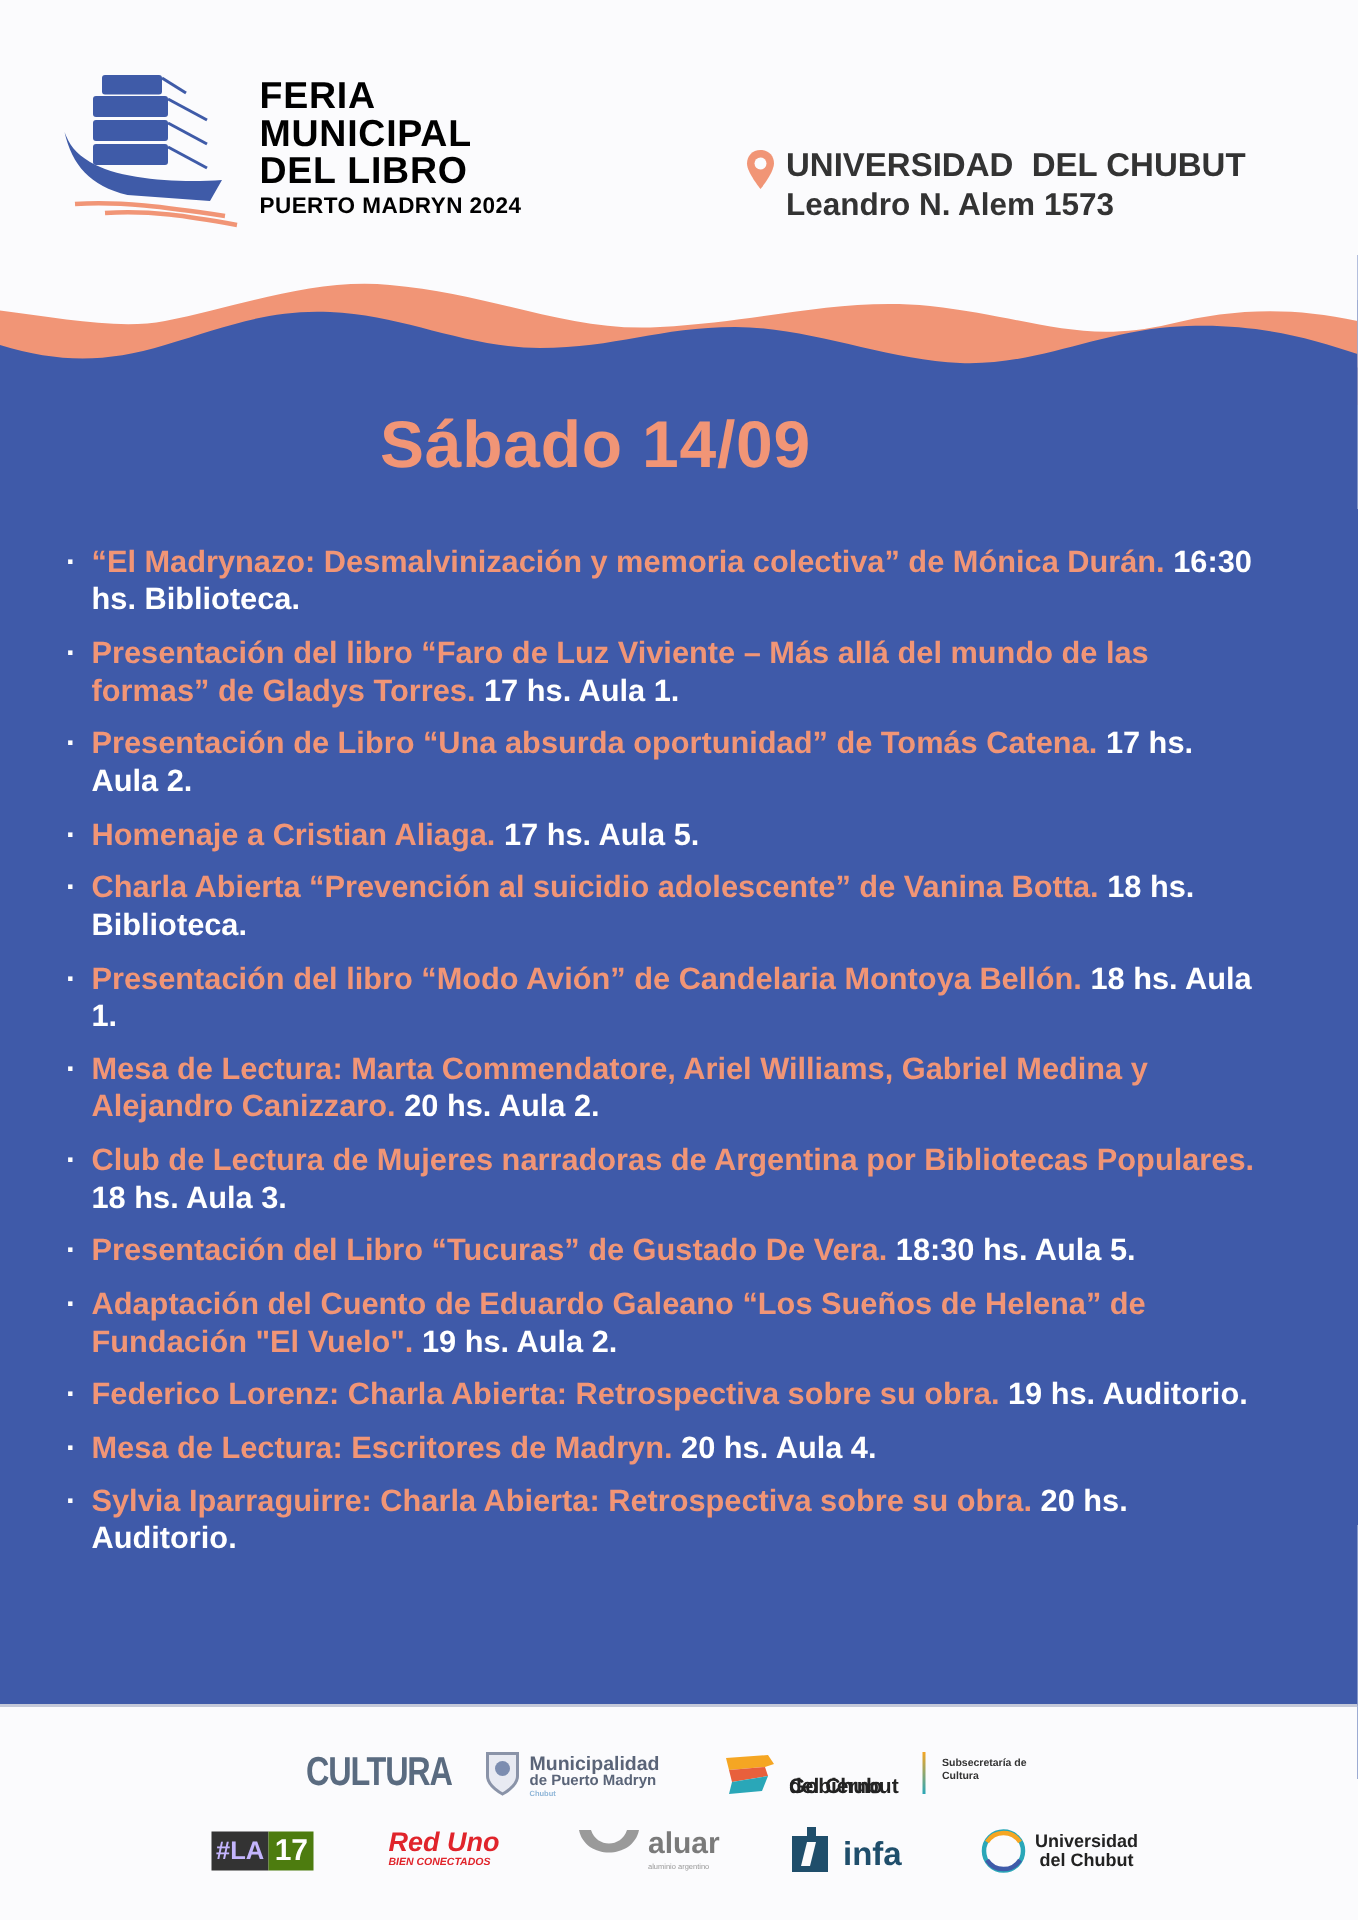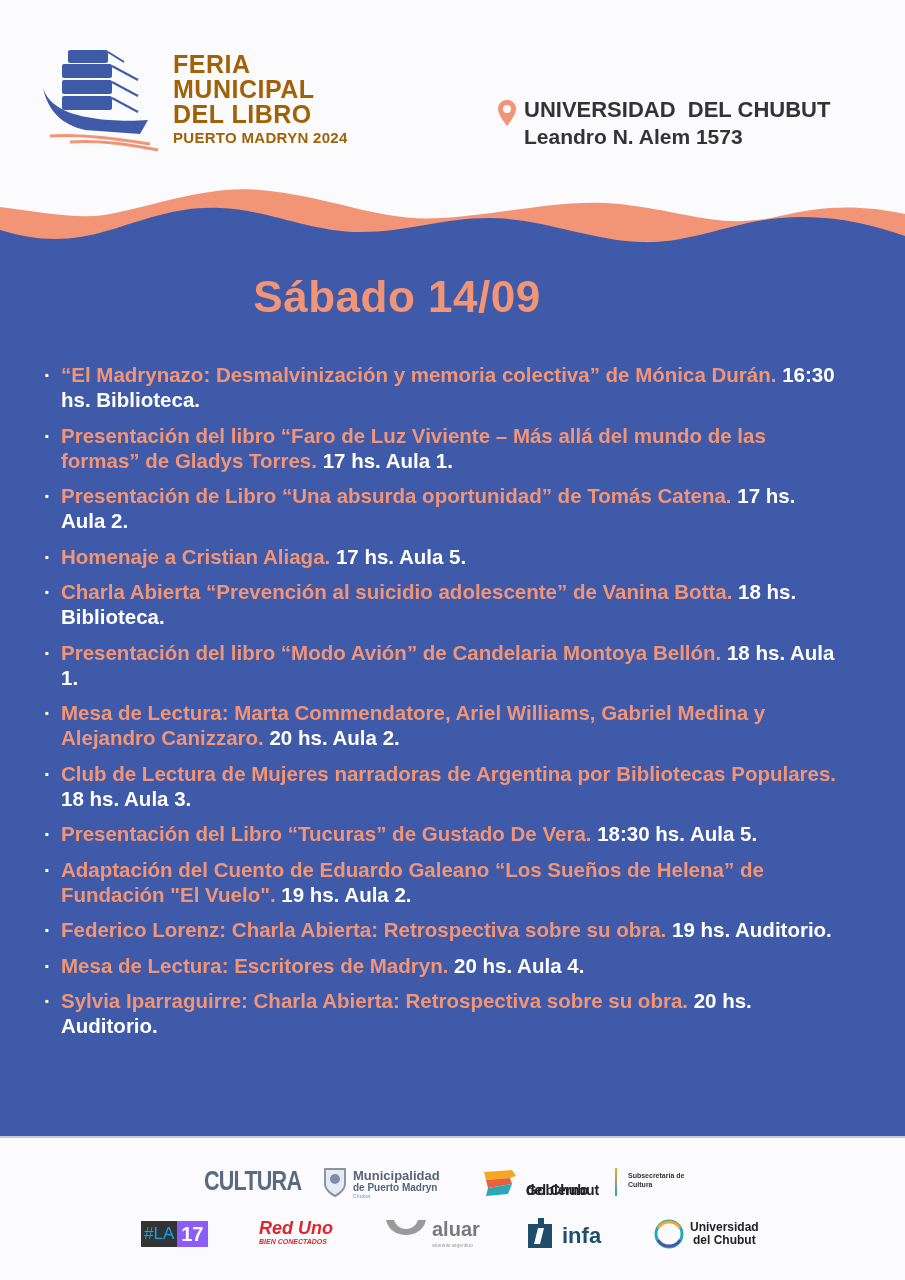--- a/index.html
+++ b/index.html
@@ -1,19 +1,19 @@
 <!DOCTYPE html>
 <html><head>
 <meta charset="utf-8">
 <style>
   html,body{margin:0;padding:0;}
   body{width:905px;height:1280px;overflow:hidden;background:#fbfbfd;font-family:"Liberation Sans","DejaVu Sans",sans-serif;position:relative;}
   .header{position:absolute;left:0;top:0;width:905px;height:200px;background:#fbfbfd;}
   .logo-ship{position:absolute;left:40px;top:48px;width:122px;height:104px;}
-  .logo-text{position:absolute;left:173px;top:52px;color:#a16207;font-weight:bold;}
+  .logo-text{position:absolute;left:173px;top:52px;color:#000000;font-weight:bold;}
   .logo-text .l1{font-size:25px;line-height:25px;letter-spacing:0.5px;}
   .logo-text .l4{font-size:15px;line-height:20px;letter-spacing:0.3px;margin-top:1px;}
   .venue{position:absolute;left:497px;top:97px;color:#333333;font-weight:bold;}
   .venue .pin{position:absolute;left:0;top:2px;width:20px;height:28px;}
   .venue .name{position:absolute;left:27px;top:0;font-size:22px;white-space:nowrap;}
   .venue .addr{position:absolute;left:27px;top:28px;font-size:21px;white-space:nowrap;}
   .waves{position:absolute;left:0;top:180px;width:905px;height:90px;}
   .main{position:absolute;left:0;top:245px;width:905px;height:892px;background:#3f5aa9;}
   .day-title{position:absolute;left:0;top:272px;width:794px;text-align:center;color:#f19576;font-weight:bold;font-size:44px;letter-spacing:0.5px;}
   .events{position:absolute;left:44px;top:362px;width:800px;margin:0;padding:0;list-style:none;}
@@ -107,22 +107,22 @@
       <path d="M6 20 L30 16 L26 26 L4 28 Z" fill="#2aa7b8"></path>
     </svg>
     <div class="sp" style="left:44px;top:16px;font-size:14px;color:#222;">Gobierno</div>
     <div class="sp" style="left:44px;top:16px;font-size:14px;color:#222;">del Chubut</div>
     <div style="position:absolute;left:133px;top:2px;width:2px;height:28px;background:linear-gradient(#f5a623,#2aa7b8);"></div>
     <div class="sp" style="left:146px;top:6px;font-size:7px;color:#333;">Subsecretaría de</div>
     <div class="sp" style="left:146px;top:15px;font-size:7px;color:#333;">Cultura</div>
   </div>
 
   <div style="position:absolute;left:141px;top:83px;height:26px;display:flex;">
-    <span style="background:#333;color:#0ea5e9;font-weight:normal;font-size:17px;line-height:26px;padding:0 3px;">#LA</span>
-    <span style="background:#8b5cf6;color:#fff;font-weight:bold;font-size:20px;line-height:26px;padding:0 4px;">17</span>
+    <span style="background:#333;color:#c4b5fd;font-weight:bold;font-size:17px;line-height:26px;padding:0 3px;">#LA</span>
+    <span style="background:#4d7c0f;color:#fff;font-weight:bold;font-size:20px;line-height:26px;padding:0 4px;">17</span>
   </div>
 
   <div style="position:absolute;left:259px;top:80px;">
     <div class="sp" style="left:0;top:0;font-size:18px;font-style:italic;color:#e0242b;">Red Uno</div>
     <div class="sp" style="left:0;top:20px;font-size:7px;font-style:italic;color:#e0242b;">BIEN CONECTADOS</div>
   </div>
 
   <div style="position:absolute;left:384px;top:80px;">
     <svg width="44" height="28" viewBox="0 0 44 28" style="position:absolute;left:0;top:0;">
       <path d="M2 2 C6 22 38 22 42 2 L34 2 C30 14 14 14 10 2 Z" fill="#9a9a9a"></path>

